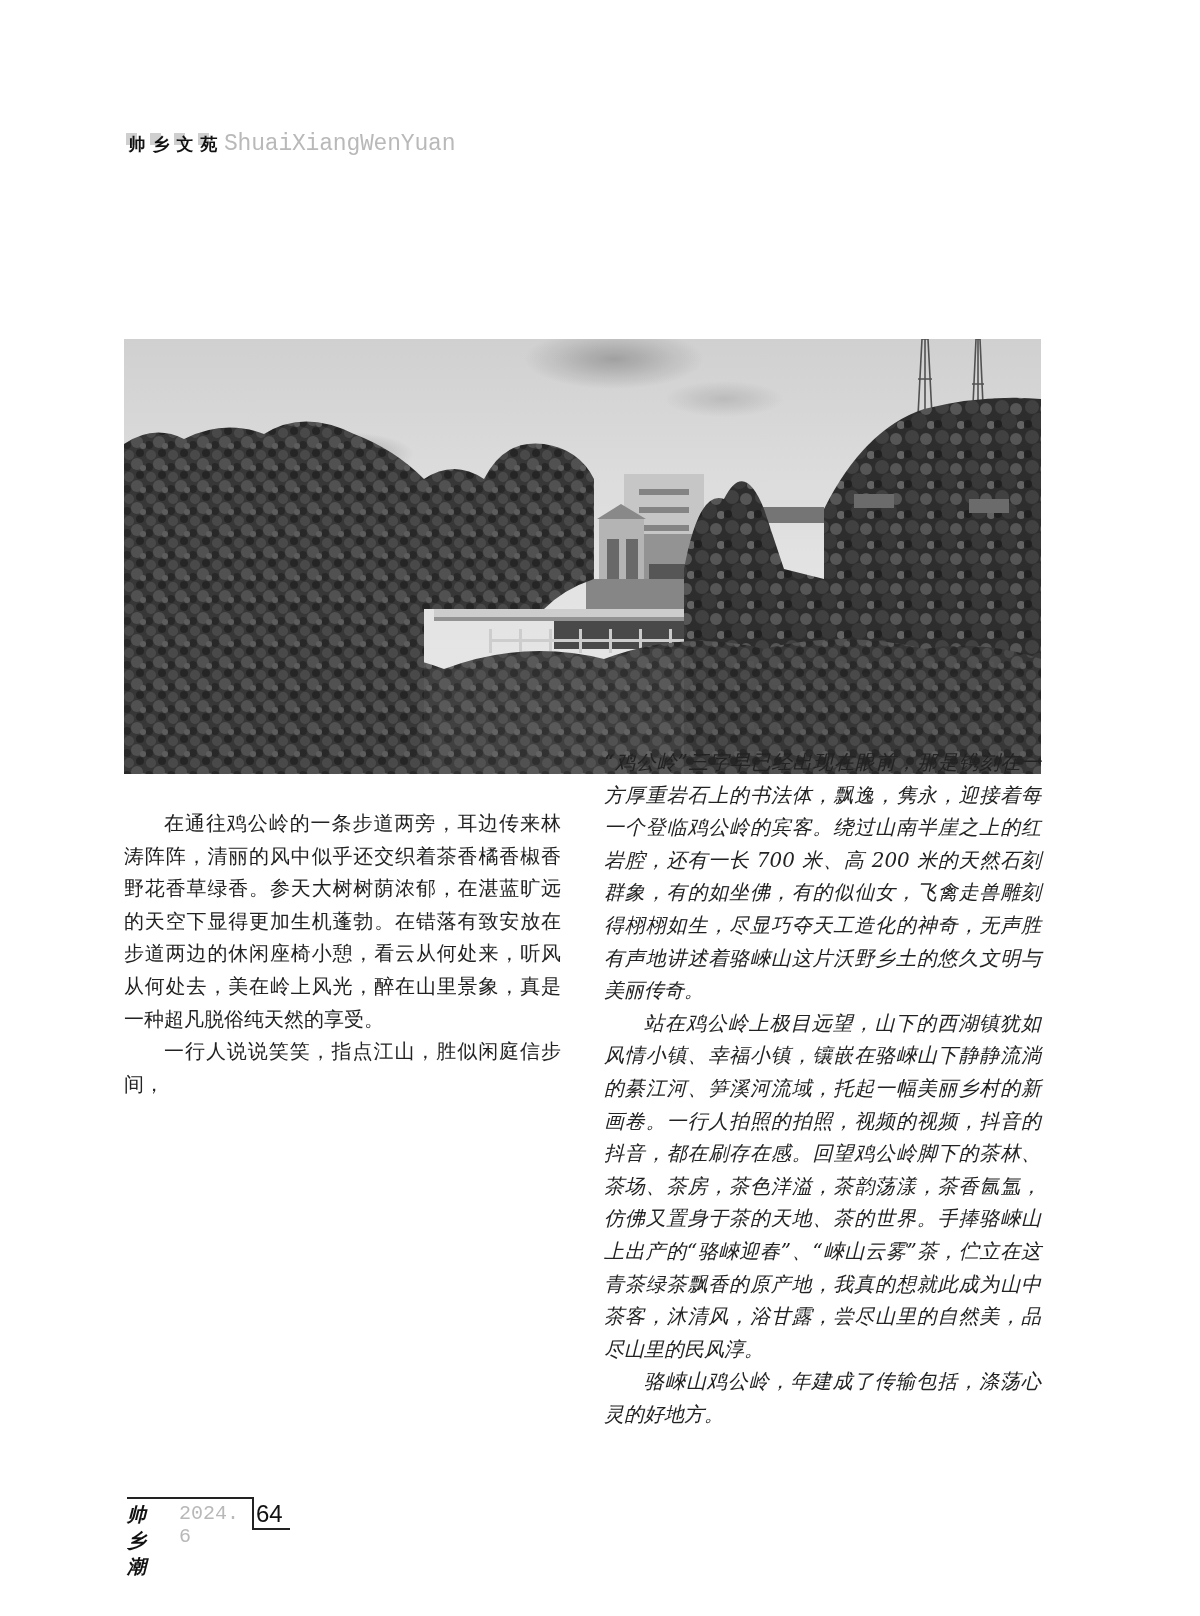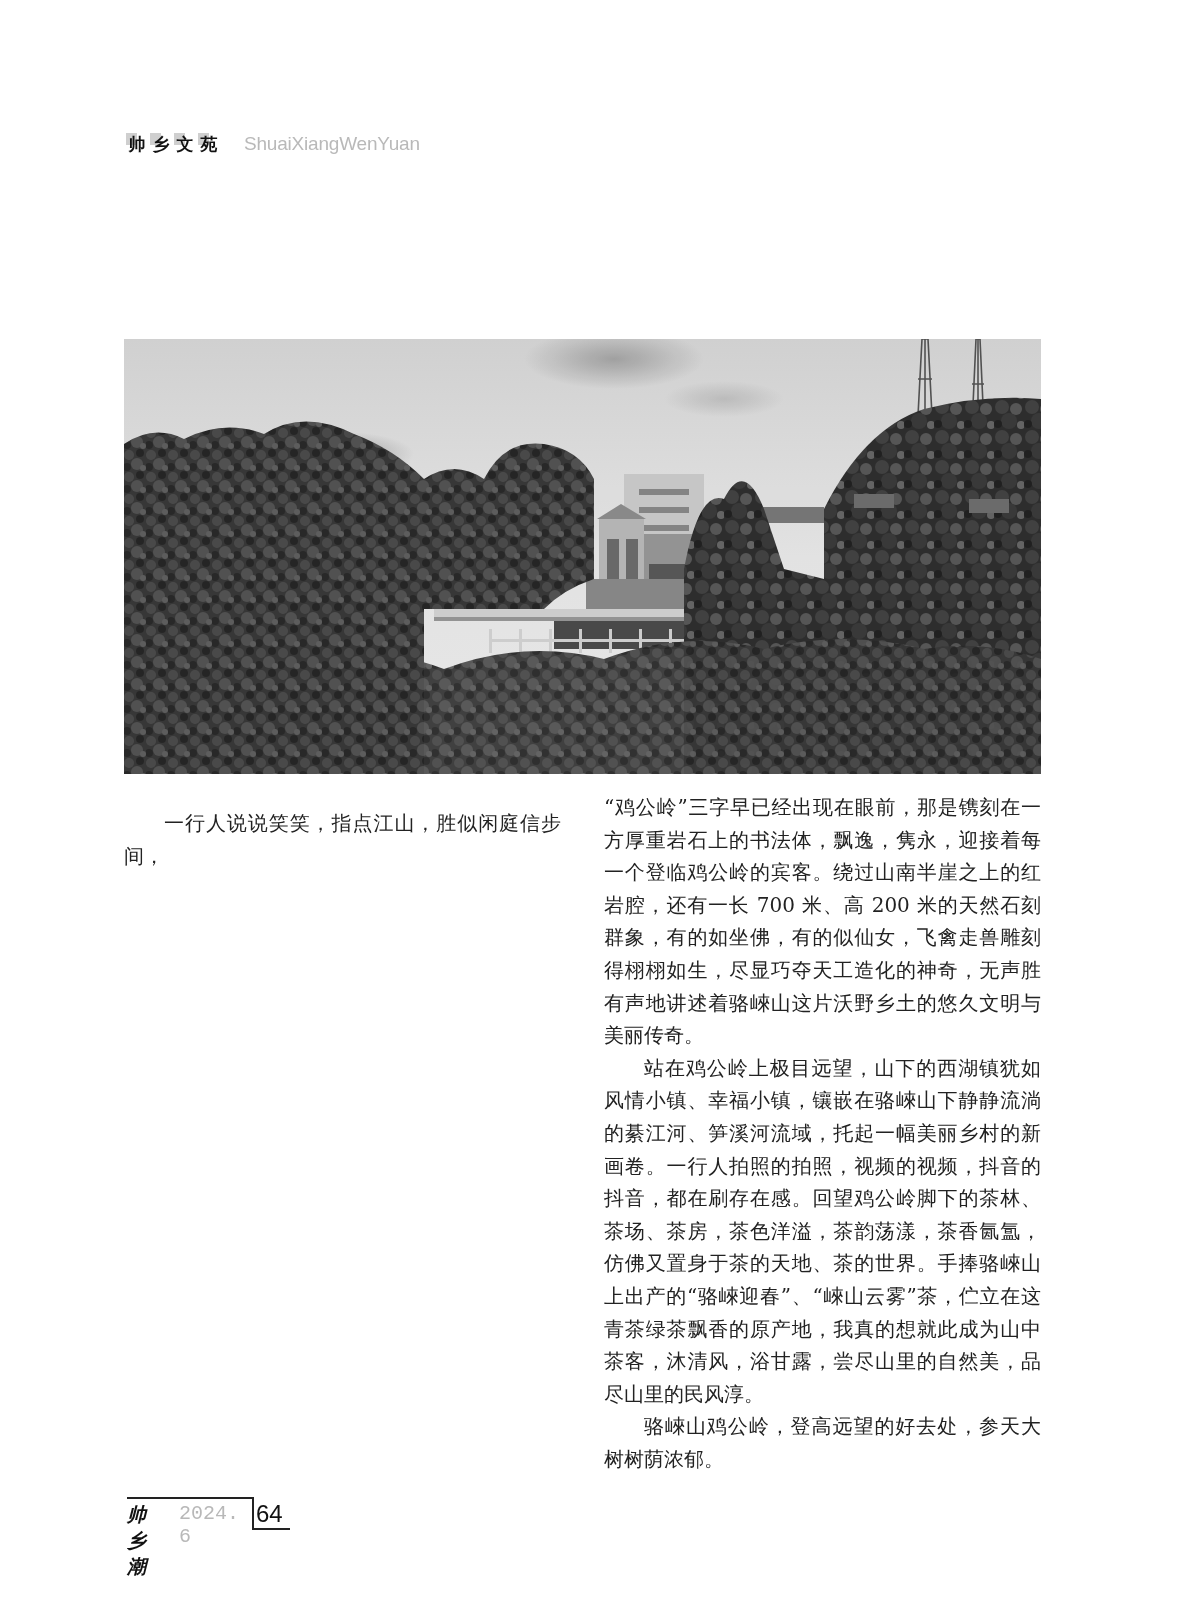--- a/index.html
+++ b/index.html
@@ -9,36 +9,36 @@
   }
   .header { position: absolute; left: 126px; top: 131px; height: 26px; display: flex; align-items: center; }
   .header .zh { display: flex; gap: 2px; }
   .header .zh span {
     display: inline-block; width: 22px; height: 22px; line-height: 22px; text-align: center;
     font-family: "DejaVu Sans", sans-serif; font-weight: bold; font-size: 17px; color: #111;
     background: linear-gradient(to bottom, #cfcfcf 0 55%, transparent 55% 100%);
     background-size: 11px 100%; background-repeat: no-repeat; background-position: 0 0;
   }
   .header .en {
-    margin-left: 24px; font-family: Liberation Sans, sans-serif;
-    font-size: 19px; color: #b9b9b9; letter-spacing: -0.2px;
+    margin-left: 4px; font-family: Liberation Mono, monospace;
+    font-size: 23px; color: #b9b9b9; letter-spacing: -0.2px;
   }
   .photo {
     position: absolute; left: 124px; top: 339px; width: 917px; height: 435px; overflow: hidden;
     background: #e9e9e9;
   }
   .photo svg { display: block; width: 100%; height: 100%; }
   .col {
     position: absolute; width: 437px; font-size: 20px; line-height: 32.6px; text-align: justify;
     color: #222;
   }
   .col p { margin: 0; }
   .col p.indent { text-indent: 2em; }
   .col-left { left: 124px; top: 807px; }
-  .col-right { left: 604px; top: 791px; }
+  .col-right { left: 604px; top: 746px; font-style: italic; }
   .footer { position: absolute; left: 127px; top: 1494px; height: 40px; }
   .footer .topline { position: absolute; left: 0; top: 3px; width: 125px; height: 1.5px; background: #222; }
   .footer .vline { position: absolute; left: 125px; top: 3px; width: 1.5px; height: 32px; background: #222; }
   .footer .botline { position: absolute; left: 125px; top: 34px; width: 38px; height: 1.5px; background: #222; }
   .footer .brand {
     position: absolute; left: 0; top: 8px; font-family: Liberation Serif, serif; font-style: italic;
     font-weight: bold; font-size: 19px; color: #111; letter-spacing: -1px;
   }
   .footer .date {
     position: absolute; left: 52px; top: 8px; font-family: Liberation Mono, monospace;
@@ -143,27 +143,28 @@
     <path d="M0 435 L0 105 Q30 85 60 100 Q100 80 140 95 Q180 70 230 95 Q270 110 300 140 Q330 120 360 140 Q380 100 420 105 Q455 110 470 140 L470 240 Q440 250 420 270 L300 270 L300 435 Z" fill="url(#foliage)"></path>
 
     <path d="M560 435 L560 230 Q575 150 600 160 Q620 120 640 170 L660 230 L700 240 Q720 180 760 190 L800 230 Q850 200 917 210 L917 435 Z" fill="url(#foliage2)"></path>
 
     <path d="M0 435 L0 330 Q80 300 160 320 Q240 300 320 330 Q400 300 480 320 Q560 290 640 310 Q720 290 800 310 Q860 300 917 320 L917 435 Z" fill="url(#foliage)" opacity="0.95"></path>
     <rect width="917" height="435" fill="#000" opacity="0.04"></rect>
   </svg>
 </div>
 
 <div class="col col-left">
+  <p class="indent">在通往鸡公岭的一条步道两旁，耳边传来林涛阵阵，清丽的风中似乎还交织着茶香橘香椒香野花香草绿香。参天大树树荫浓郁，在湛蓝旷远的天空下显得更加生机蓬勃。在错落有致安放在步道两边的休闲座椅小憩，看云从何处来，听风从何处去，美在岭上风光，醉在山里景象，真是一种超凡脱俗纯天然的享受。</p>
   <p class="indent">一行人说说笑笑，指点江山，胜似闲庭信步间，</p>
 </div>
 
 <div class="col col-right">
   <p>“鸡公岭”三字早已经出现在眼前，那是镌刻在一方厚重岩石上的书法体，飘逸，隽永，迎接着每一个登临鸡公岭的宾客。绕过山南半崖之上的红岩腔，还有一长 700 米、高 200 米的天然石刻群象，有的如坐佛，有的似仙女，飞禽走兽雕刻得栩栩如生，尽显巧夺天工造化的神奇，无声胜有声地讲述着骆崍山这片沃野乡土的悠久文明与美丽传奇。</p>
   <p class="indent">站在鸡公岭上极目远望，山下的西湖镇犹如风情小镇、幸福小镇，镶嵌在骆崍山下静静流淌的綦江河、笋溪河流域，托起一幅美丽乡村的新画卷。一行人拍照的拍照，视频的视频，抖音的抖音，都在刷存在感。回望鸡公岭脚下的茶林、茶场、茶房，茶色洋溢，茶韵荡漾，茶香氤氲，仿佛又置身于茶的天地、茶的世界。手捧骆崍山上出产的“骆崍迎春”、“崍山云雾”茶，伫立在这青茶绿茶飘香的原产地，我真的想就此成为山中茶客，沐清风，浴甘露，尝尽山里的自然美，品尽山里的民风淳。</p>
-  <p class="indent">骆崍山鸡公岭，登高远望的好去处，参天大树树荫浓郁。</p>
+  <p class="indent">骆崍山鸡公岭，年建成了传输包括，涤荡心灵的好地方。</p>
 </div>
 
 <div class="footer">
   <div class="topline"></div>
   <div class="vline"></div>
   <div class="botline"></div>
   <span class="brand">帅乡潮</span>
   <span class="date">2024. 6</span>
   <span class="pageno">64</span>
 </div>

